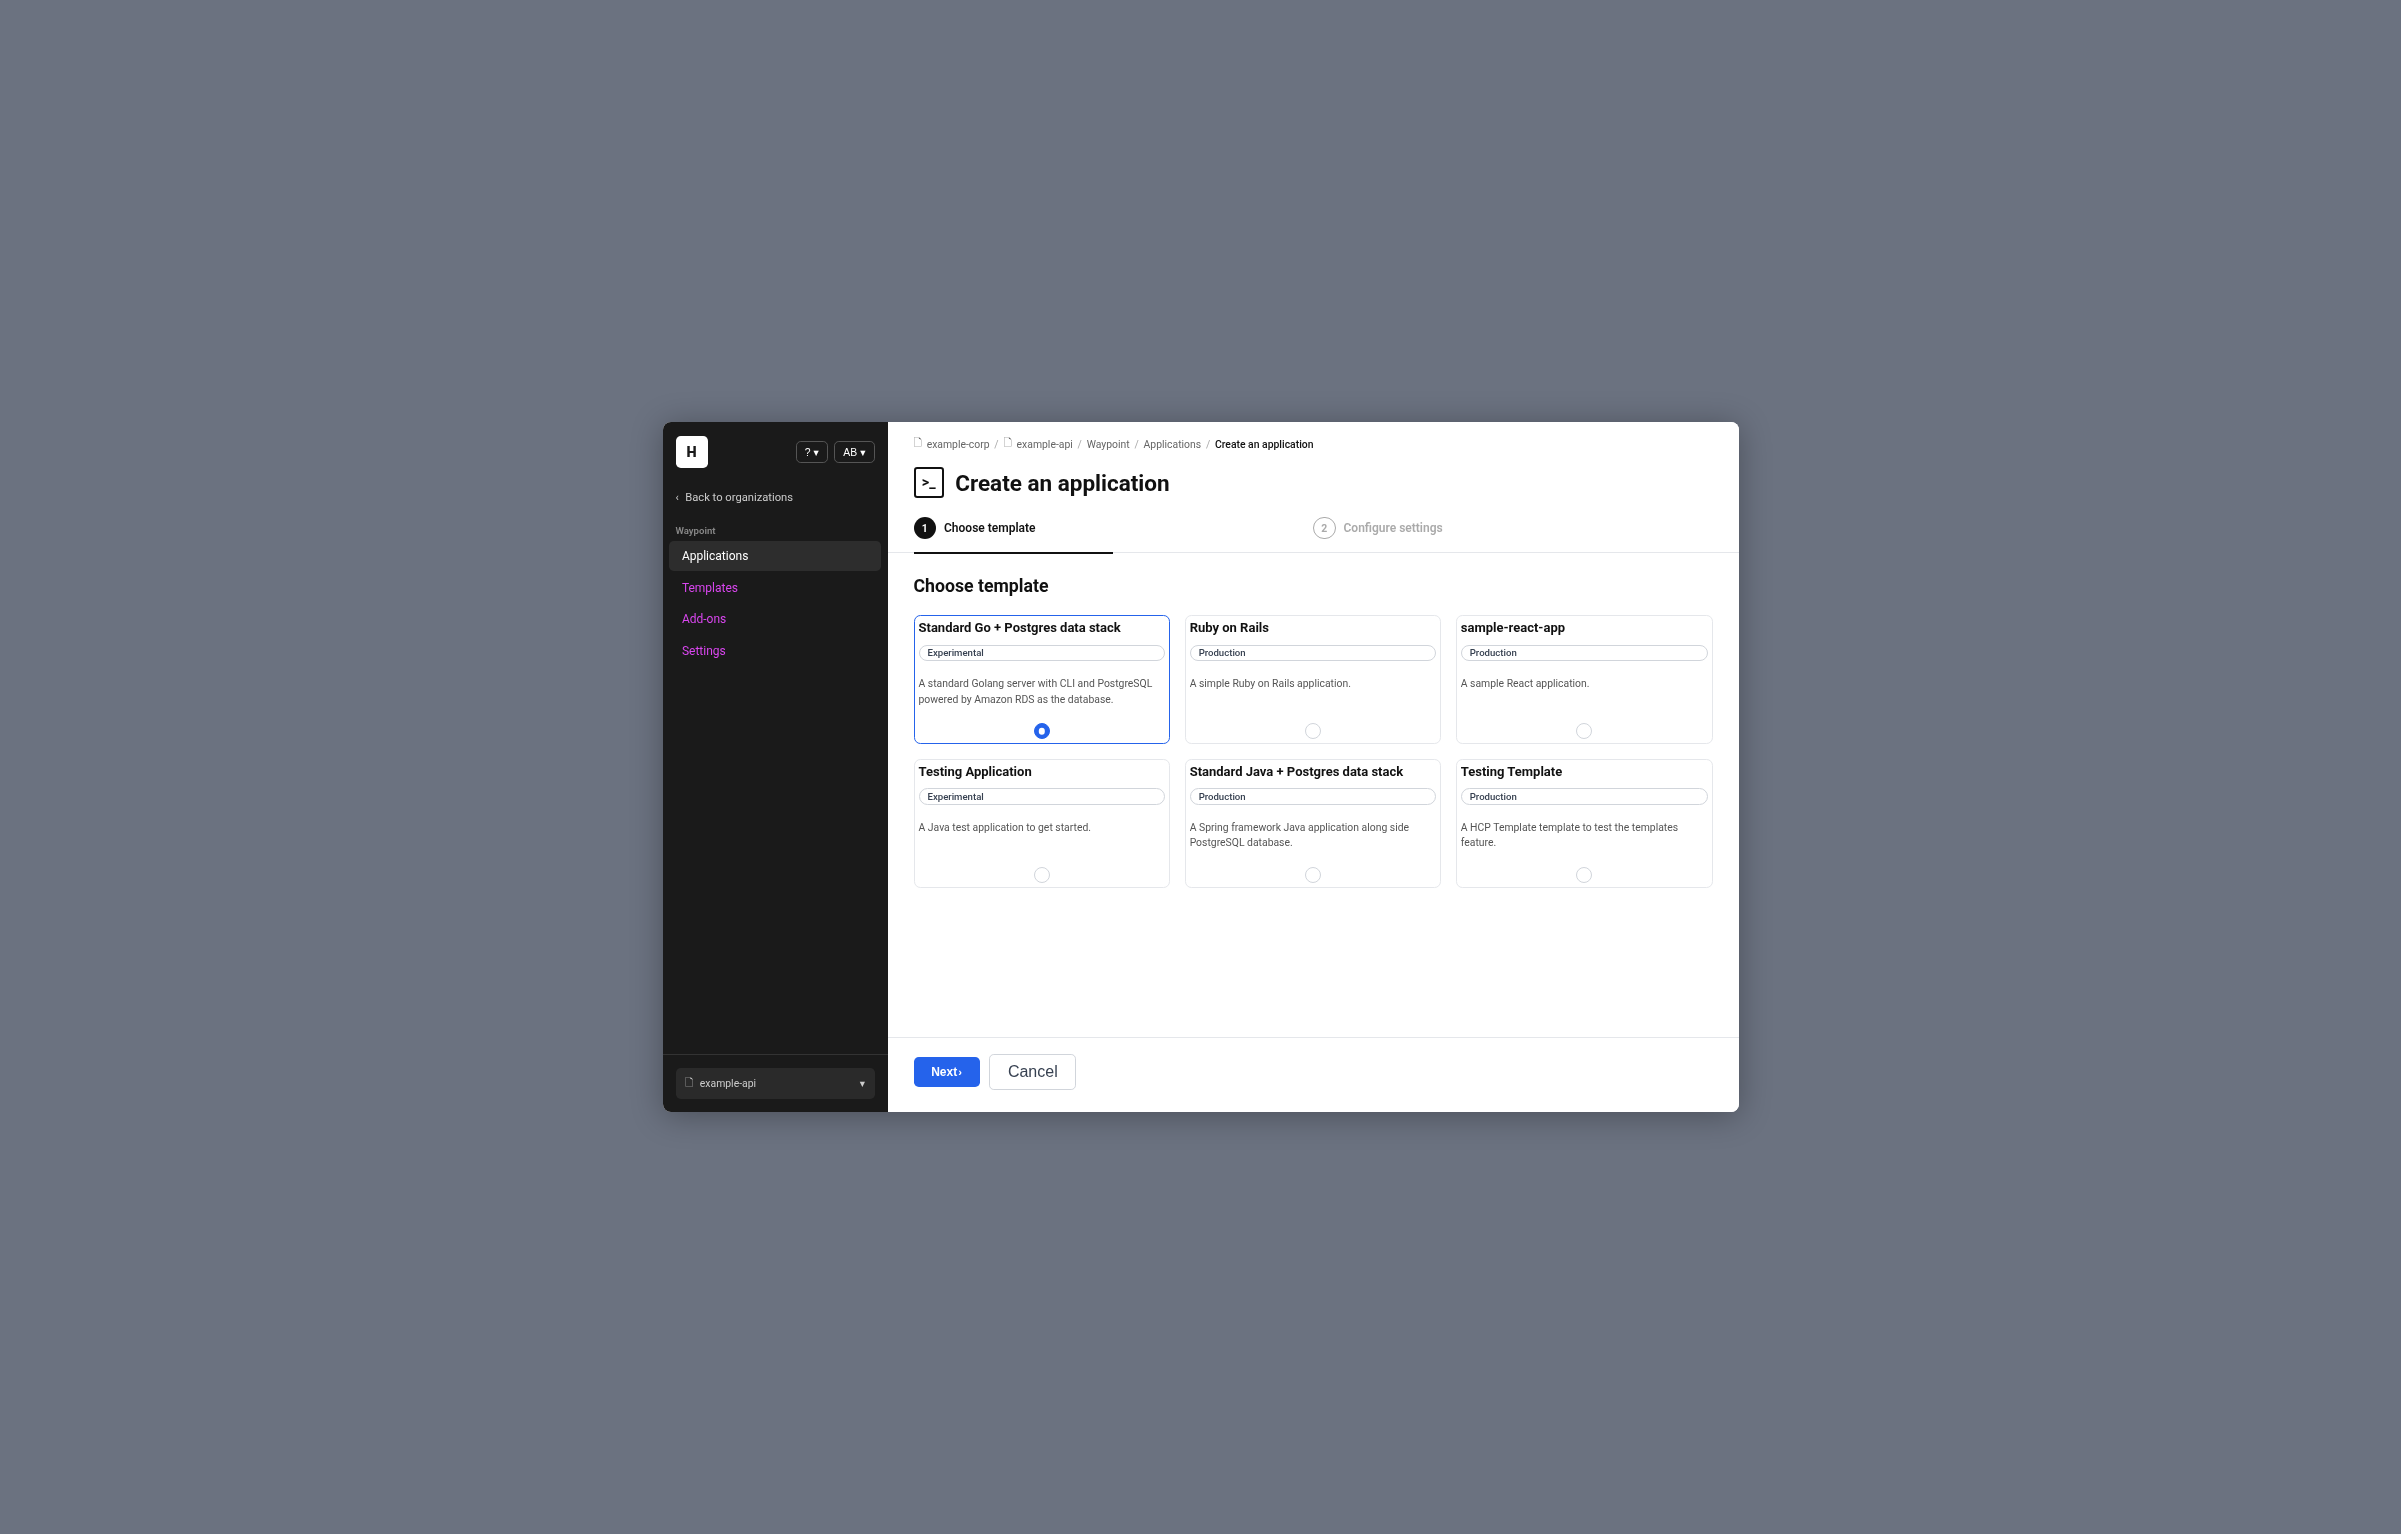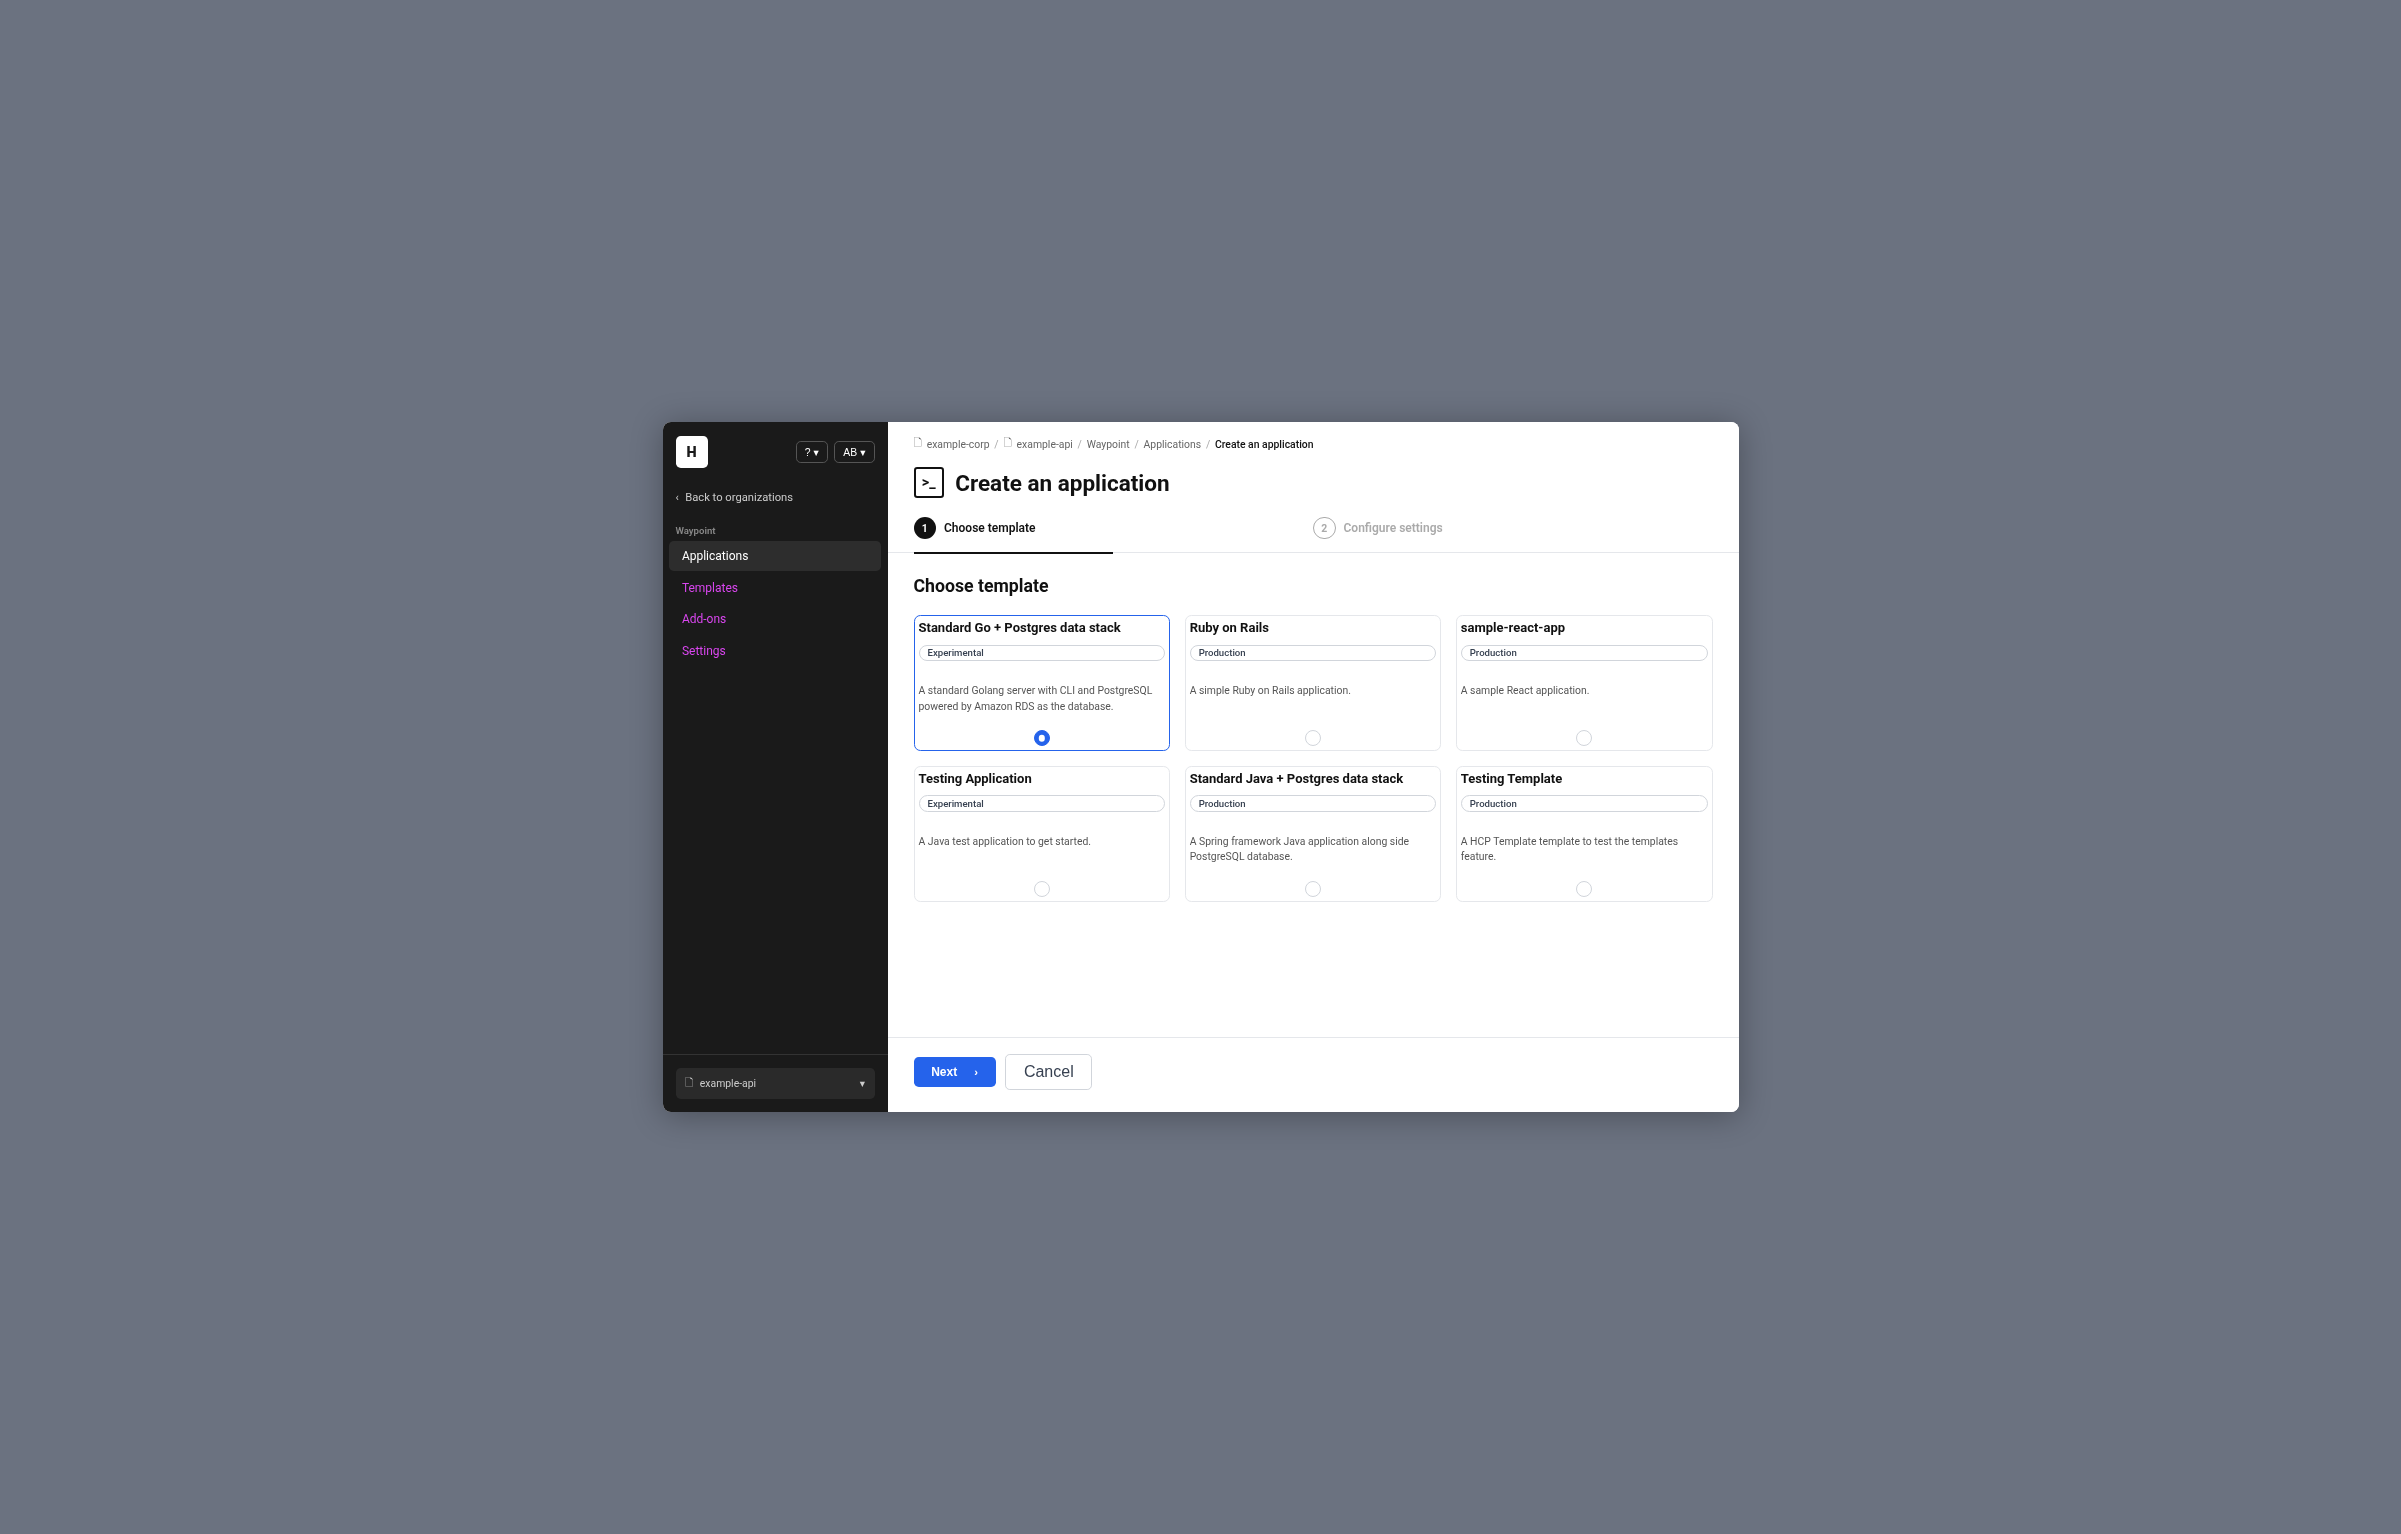--- a/index.html
+++ b/index.html
@@ -255,21 +255,21 @@
     .badge {
       display: inline-flex;
       align-items: center;
       padding: 1.6px 8px;
       border-radius: 802px;
       border: 1.2px solid #d1d5db;
       font-size: 9.6px;
       font-weight: 500;
       color: #374151;
       background: #fff;
-      margin-bottom: 22px;
+      margin-bottom: 15px;
     }
     .card-desc {
       font-size: 10.4px;
       color: #555;
       line-height: 1.5;
       flex: 1;
     }
     .card-radio {
       display: flex;
       justify-content: center;
@@ -310,21 +310,21 @@
       background: #2563eb;
       color: #fff;
       border: none;
       border-radius: 4.8px;
       padding: 8px 17.7px;
       font-size: 12px;
       font-weight: 600;
       cursor: pointer;
       display: flex;
       align-items: center;
-      gap: 17px;
+      gap: 1px;
     }
     .btn-secondary {
       background: #fff;
       color: #374151;
       border: 1.2px solid #d1d5db;
       border-radius: 4.8px;
       padding: 8px 17.7px;
       font-size: 16px;
       font-weight: 500;
       cursor: pointer;

